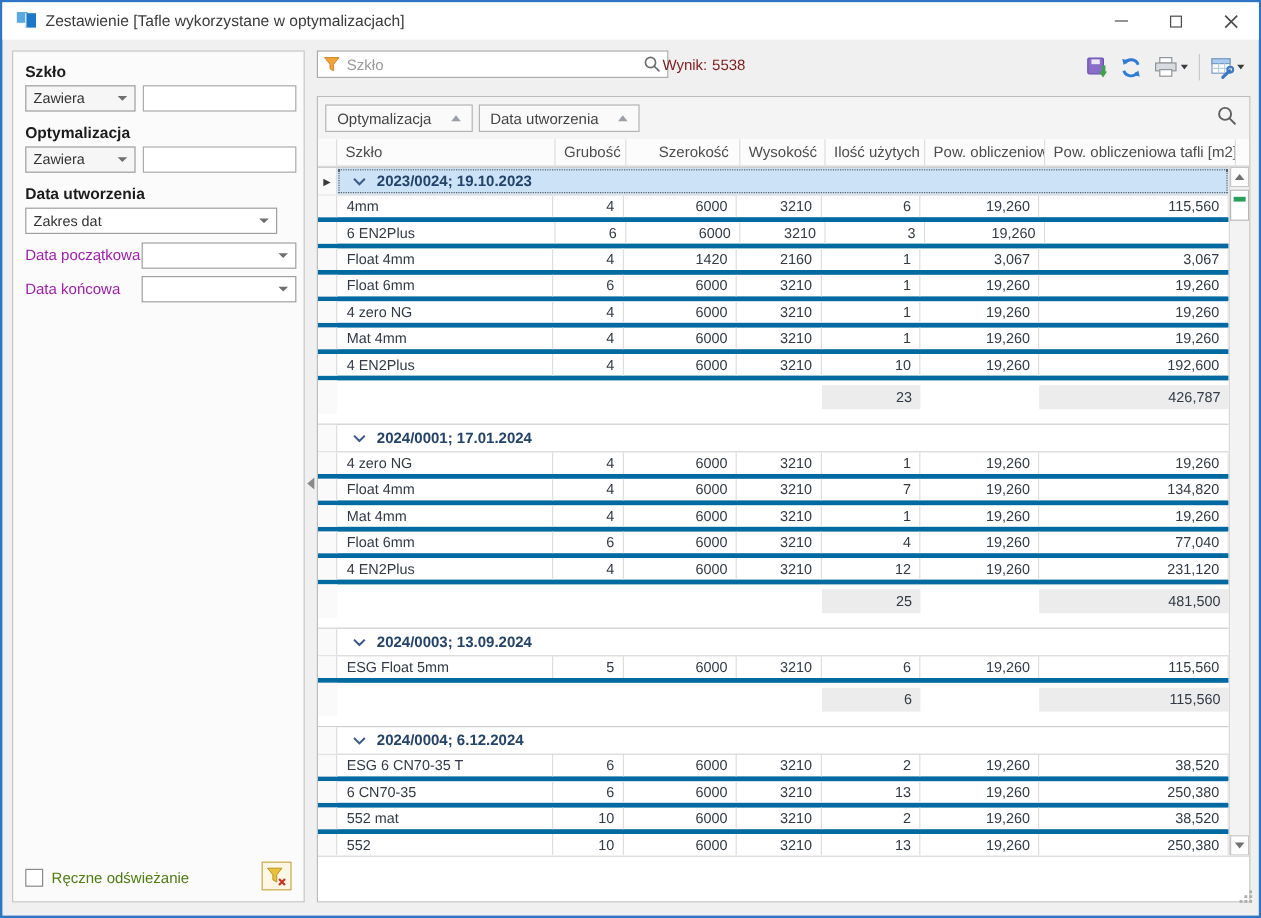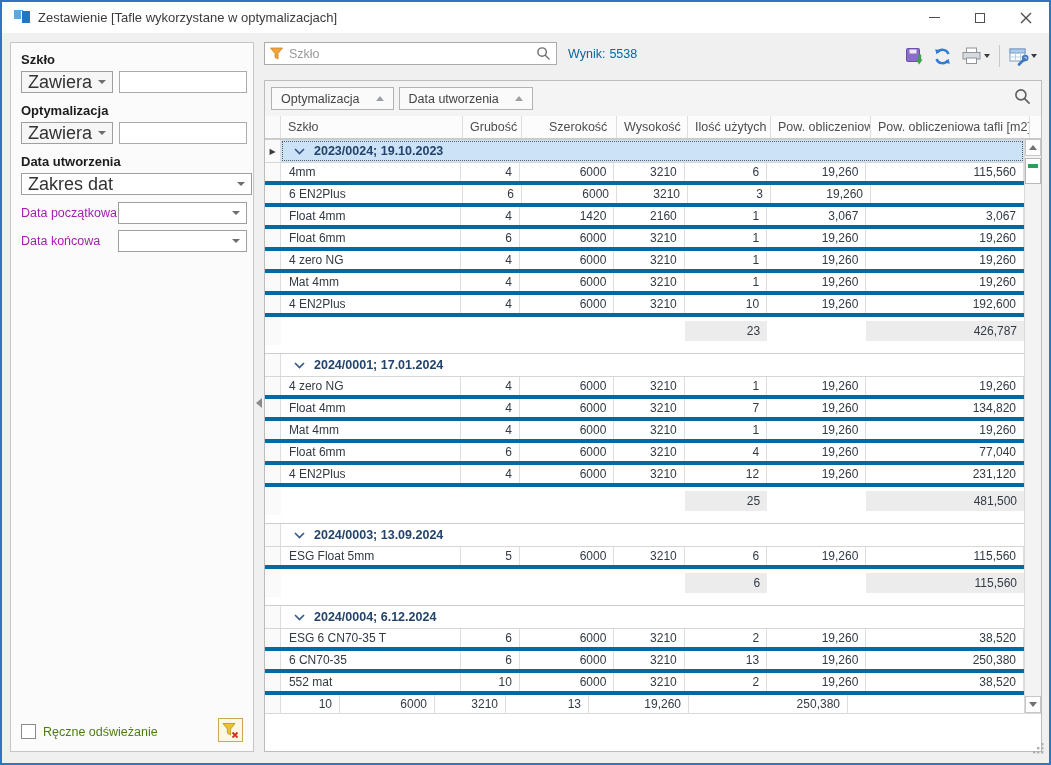--- a/index.html
+++ b/index.html
@@ -15,37 +15,37 @@
   .appicon .p2 { position:absolute; left:7px; top:1px; width:9px; height:12px; background:#1d78c8; border-left:1px solid #fff; }
   .title-text { font-size:13px; color:#3b3b3b; }
   .win-controls { margin-left:auto; display:flex; height:100%; }
   .win-btn { width:46px; height:100%; display:flex; align-items:center; justify-content:center; cursor:default; }
   .glyph-min { width:11px; height:0; border-top:1.6px solid #4d4d4d; }
   .glyph-max { width:10px; height:10px; border:1.4px solid #4d4d4d; }
 
   
   .panel { position:absolute; left:8px; top:40px; width:244px; height:710px; background:#fbfbfb; border:1px solid #c6c6c6; }
   .p-label { position:absolute; left:10px; font-size:13px; font-weight:bold; color:#1c1c1c; }
-  .combo { position:absolute; height:22px; border:1px solid #9f9f9f; background:#f6f6f6; display:flex; align-items:center; padding:0 6px; font-size:18px; color:#333; }
+  .combo { position:absolute; height:22px; border:1px solid #9f9f9f; background:#f6f6f6; display:flex; align-items:center; padding:0 6px; font-size:12px; color:#333; }
   .combo.white { background:#fff; }
   .combo .arr { margin-left:auto; width:0; height:0; border-left:4px solid transparent; border-right:4px solid transparent; border-top:4.5px solid #6e6e6e; }
   .tbox { position:absolute; height:22px; border:1px solid #ababab; background:#fff; font-size:12.5px; padding:0 5px; font-family:"Liberation Sans",sans-serif; }
   .small-lab { position:absolute; left:10px; font-size:12.5px; color:#a21caf; }
   .chk-row { position:absolute; left:10px; bottom:12px; display:flex; align-items:center; gap:7px; }
   .chkbox { width:15px; height:15px; background:#fff; border:1px solid #8a8a8a; }
   .chk-lab { font-size:12.5px; color:#4d7c0f; }
   .clear-btn { position:absolute; right:10px; bottom:9px; width:25px; height:24px; border:1px solid #c9a94f; background:#fdf7e4; display:flex; align-items:center; justify-content:center; }
 
   .split-arrow { position:absolute; left:254px; top:396px; width:0; height:0; border-top:5px solid transparent; border-bottom:5px solid transparent; border-right:6px solid #8a8a8a; }
 
   
   .filterbox { position:absolute; left:262px; top:40px; width:293px; height:23px; border:1px solid #ababab; background:#fff; display:flex; align-items:center; padding:0 5px; gap:6px; }
   .filterbox input { flex:1; border:none; outline:none; font-size:12.5px; font-family:"Liberation Sans",sans-serif; color:#333; min-width:0; }
   .filterbox input::placeholder { color:#9a9a9a; }
-  .result { position:absolute; left:566px; top:45px; font-size:12.5px; color:#0369a1; display:flex; gap:4px; }
+  .result { position:absolute; left:550px; top:45px; font-size:12.5px; color:#7f1d1d; display:flex; gap:4px; }
   .toolbar { position:absolute; right:12px; top:41px; height:26px; display:flex; align-items:center; gap:9px; }
   .tool-btn { display:flex; align-items:center; gap:2px; }
   .caret { width:0; height:0; border-left:3.5px solid transparent; border-right:3.5px solid transparent; border-top:4px solid #3c3c3c; }
   .tool-sep { width:1px; height:22px; background:#c9c9c9; }
 
   
   .grid { position:absolute; left:262px; top:78px; width:778px; height:672px; background:#fff; border:1px solid #bcbcbc; }
   .group-panel { position:absolute; left:0; top:0; right:0; height:35px; background:#f4f4f4; display:flex; align-items:center; padding:0 6px; }
   .chip { height:23px; border:1px solid #b3b3b3; background:#fafafa; display:inline-flex; align-items:center; padding:0 9px; gap:16px; font-size:12.5px; color:#444; margin-right:5px; }
   .tri-asc { width:0; height:0; border-left:4.5px solid transparent; border-right:4.5px solid transparent; border-bottom:5.5px solid #9aa0a6; }
@@ -123,21 +123,21 @@
     <input class="tbox" style="left: 108px; top: 28px; width: 128px;" value="">
 
     <div class="p-label" style="top:60px">Optymalizacja</div>
     <div class="combo" style="left:10px; top:79px; width:92px">
       <span>Zawiera</span>
         <span class="arr"></span>
     </div>
     <input class="tbox" style="left: 108px; top: 79px; width: 128px;" value="">
 
     <div class="p-label" style="top:111px">Data utworzenia</div>
-    <div class="combo white" style="left:10px; top:130px; width:231px">
+    <div class="combo white" style="left:10px; top:130px; width:210px">
       <span>Zakres dat</span>
         <span class="arr"></span>
     </div>
 
     <div class="small-lab" style="top:163px">Data początkowa</div>
     <div class="combo white" style="left:107px; top:159px; width:129px">
       <span></span>
         <span class="arr"></span>
     </div>
 
@@ -496,20 +496,21 @@
           <div class="cell c1 num">10</div>
           <div class="cell c2 num">6000</div>
           <div class="cell c3 num">3210</div>
           <div class="cell c4 num">2</div>
           <div class="cell c5 num">19,260</div>
           <div class="cell c6 num">38,520</div>
           <div class="cell filler"></div>
         </div>
         <div class="drow">
           <div class="cell ind"></div>
+          <div class="cell c0">552</div>
           <div class="cell c1 num">10</div>
           <div class="cell c2 num">6000</div>
           <div class="cell c3 num">3210</div>
           <div class="cell c4 num">13</div>
           <div class="cell c5 num">19,260</div>
           <div class="cell c6 num">250,380</div>
           <div class="cell filler"></div>
         </div>
       </div>
 

